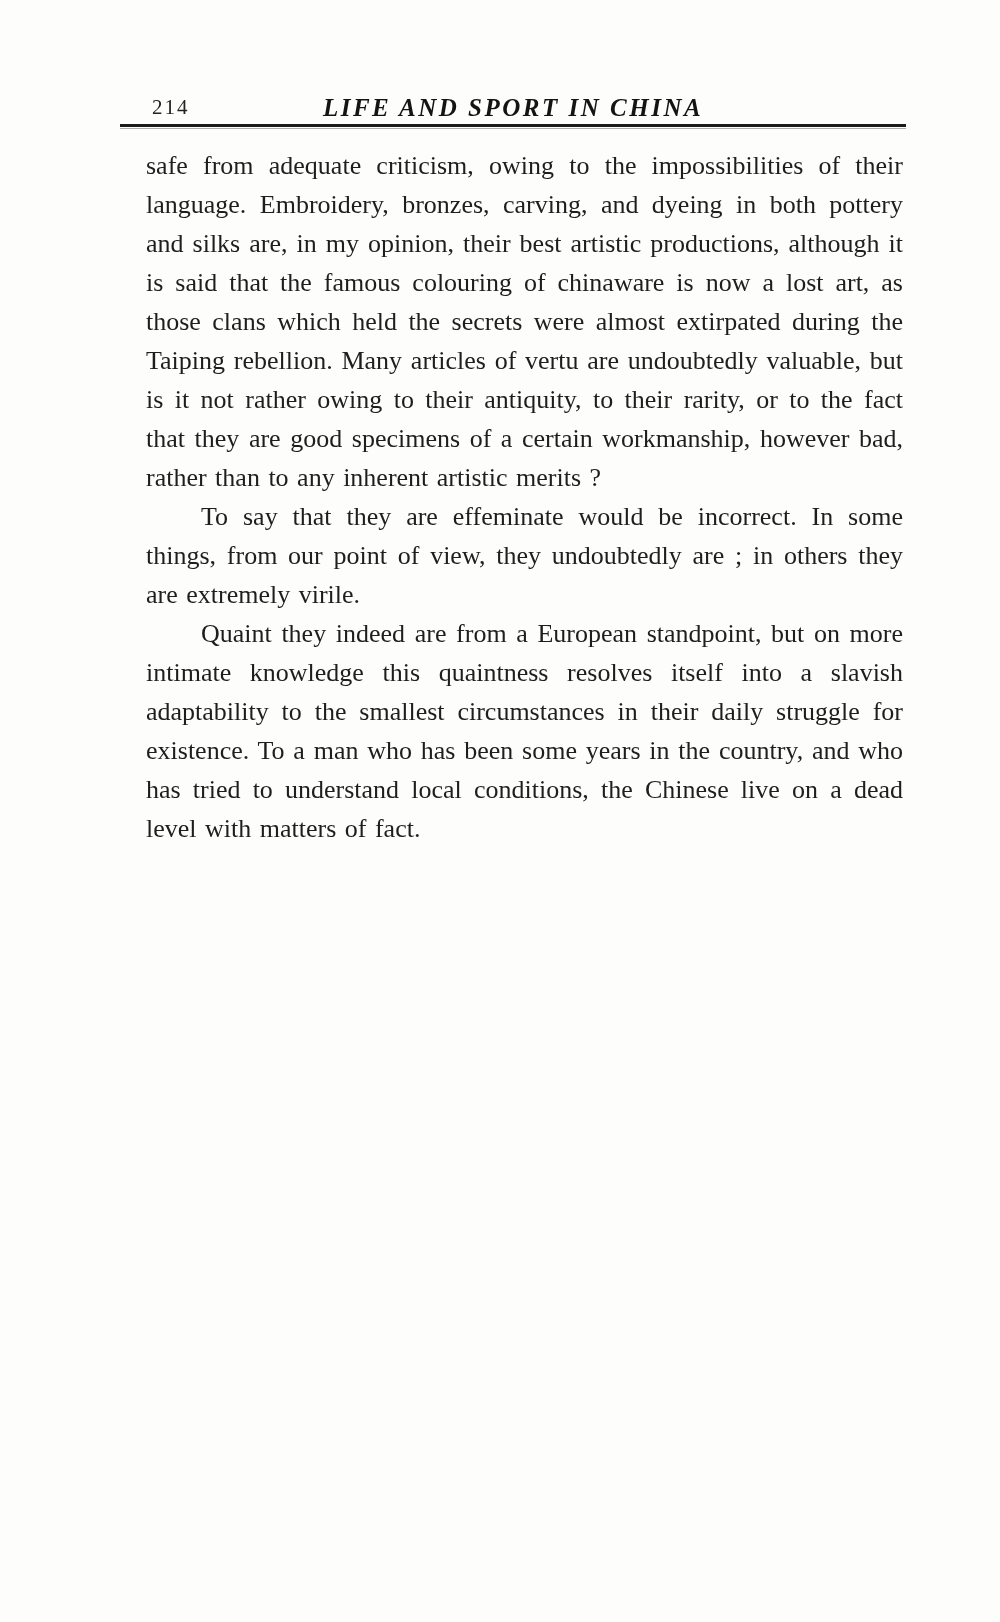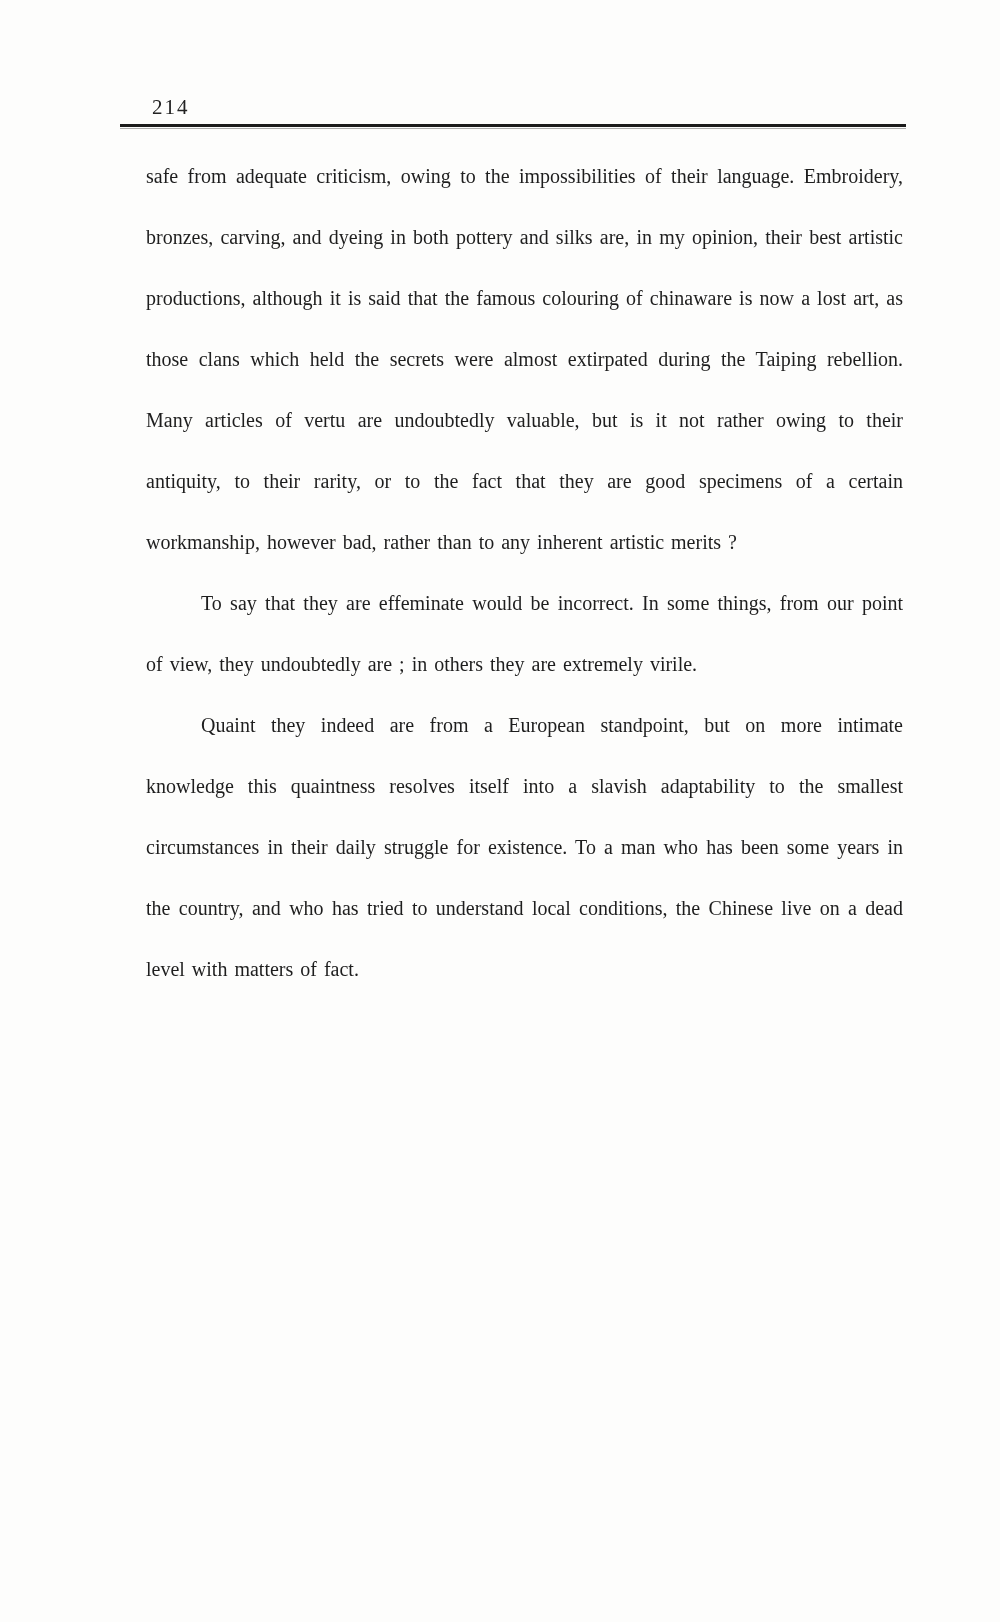--- a/index.html
+++ b/index.html
@@ -58,40 +58,41 @@
     content: "";
     display: block;
     margin-top: 1px;
     border-top: 1px solid rgba(27,27,27,0.35);
   }
   .text-block {
     position: absolute;
     top: 146px;
     left: 146px;
     width: 757px;
-    font-size: 20px;
-    line-height: 61px;
+    font-size: 26px;
+    line-height: 39px;
     text-align: justify;
     word-spacing: 2px;
   }
   .para {
     margin: 0;
     padding: 0;
   }
   .para.indent {
     text-indent: 55px;
   }
 </style>
 </head>
 <body>
 
 <div class="book-page">
 
   <header class="running-head">
     <span class="page-number">214</span>
+    <span class="head-title">LIFE AND SPORT IN CHINA</span>
   </header>
 
   <div class="head-rule"></div>
 
   <main class="text-block">
     <p class="para">safe from adequate criticism, owing to the impossibilities of their language.  Embroidery, bronzes, carving, and dyeing in both pottery and silks are, in my opinion, their best artistic productions, although it is said that the famous colouring of chinaware is now a lost art, as those clans which held the secrets were almost extirpated during the Taiping rebellion. Many articles of vertu are undoubtedly valuable, but is it not rather owing to their antiquity, to their rarity, or to the fact that they are good specimens of a certain workmanship, however bad, rather than to any inherent artistic merits ?</p>
     <p class="para indent">To say that they are effeminate would be incorrect.  In some things, from our point of view, they undoubtedly are ; in others they are extremely virile.</p>
     <p class="para indent">Quaint they indeed are from a European standpoint, but on more intimate knowledge this quaintness resolves itself into a slavish adaptability to the smallest circumstances in their daily struggle for existence.  To a man who has been some years in the country, and who has tried to understand local conditions, the Chinese live on a dead level with matters of fact.</p>
   </main>
 

